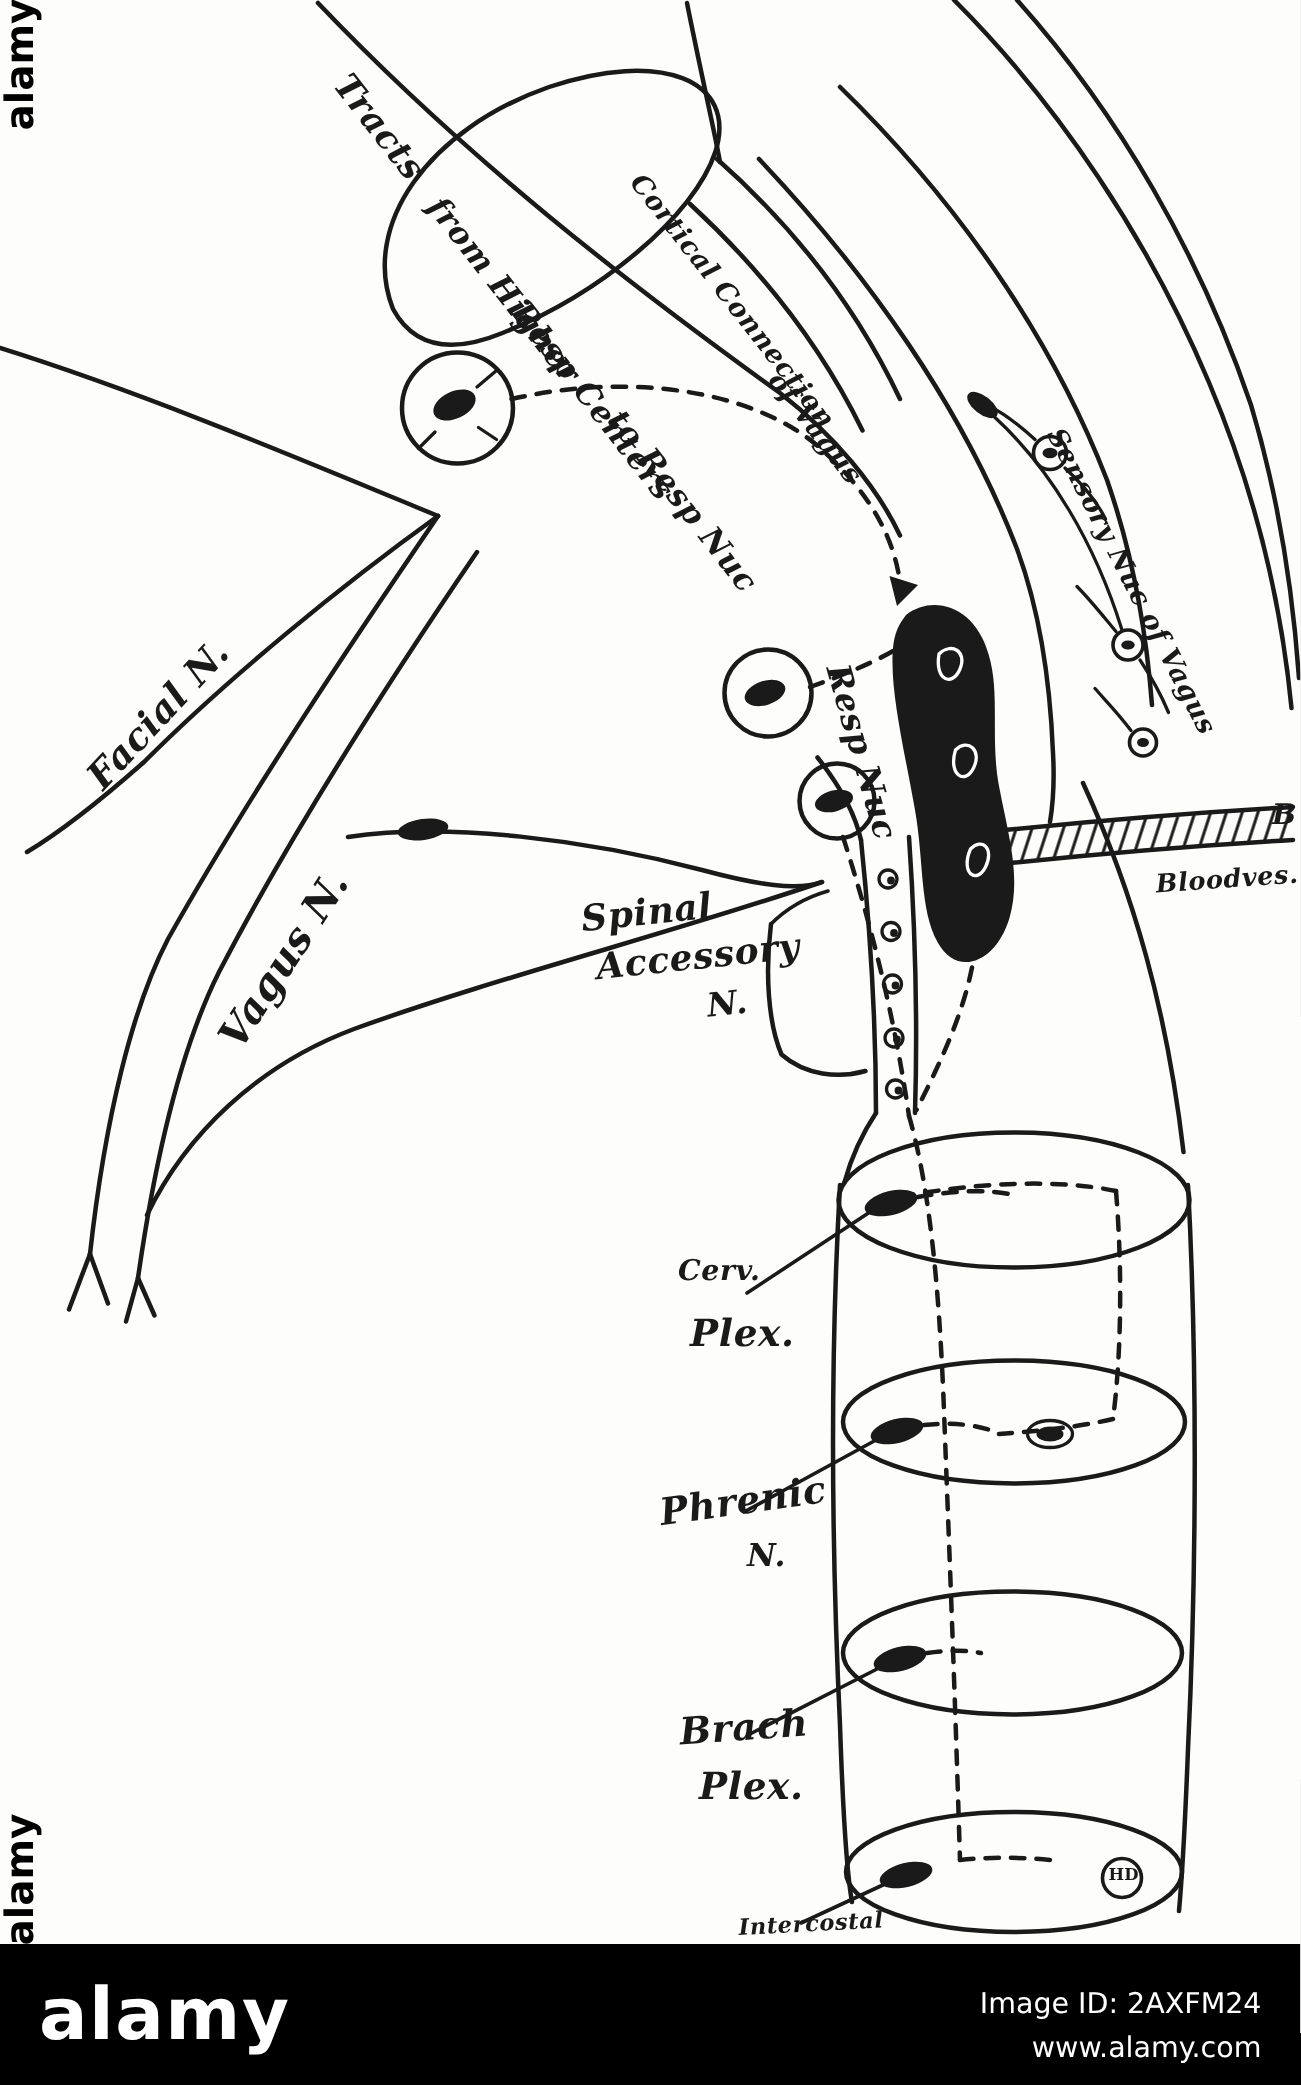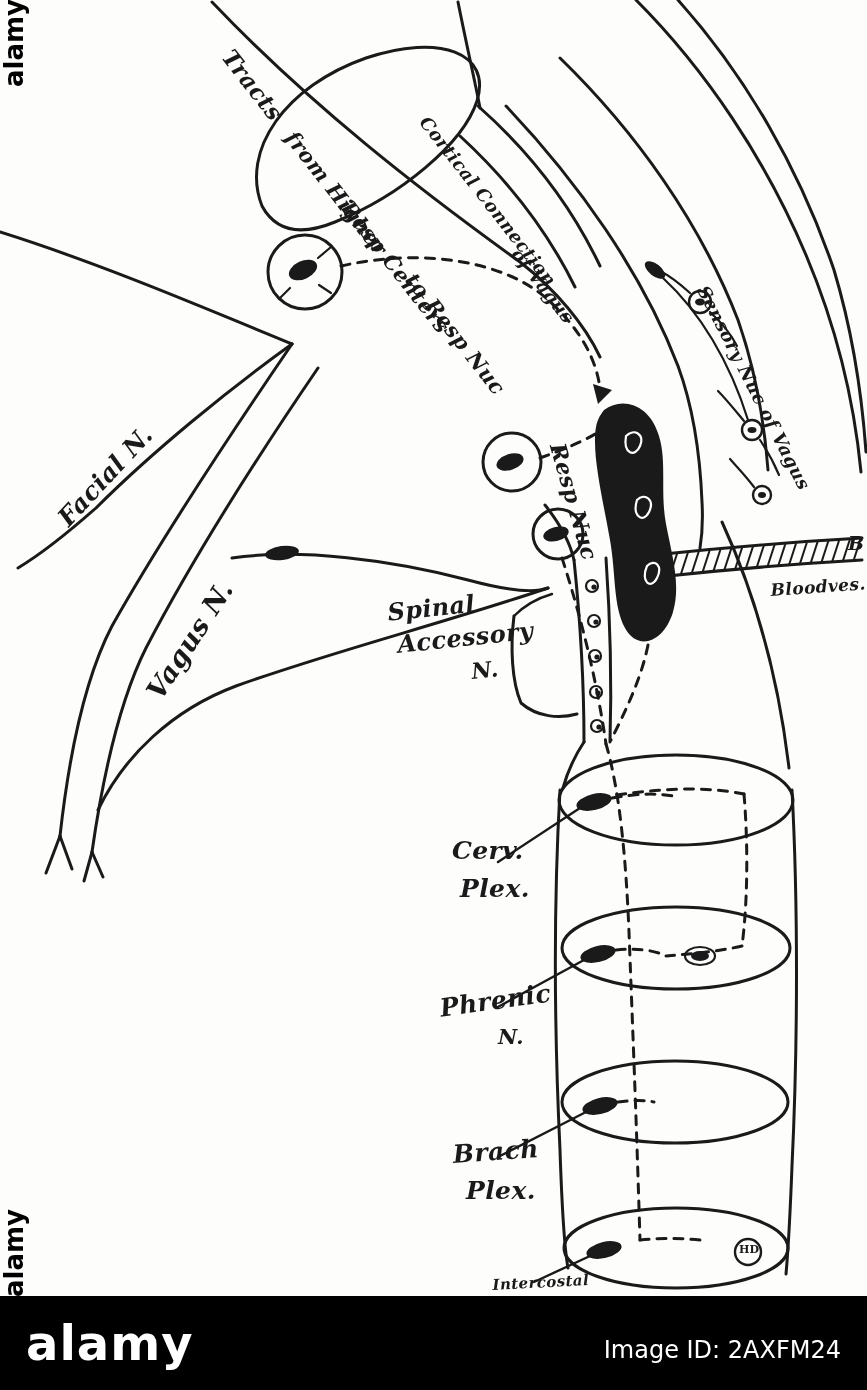--- a/index.html
+++ b/index.html
@@ -14,21 +14,21 @@
     white-space:nowrap; transform-origin:left top; letter-spacing:0.4px;
     font-family:"DejaVu Serif", serif;
   }
   .bar {
     position:absolute; left:0; top:1296px; width:867px; height:94px;
     background:#000; display:flex; justify-content:space-between; align-items:center;
     padding:0 26px; box-sizing:border-box;
     font-family:"DejaVu Sans", sans-serif;
   }
   .brand { color:#fff; font-size:48px; font-weight:bold; letter-spacing:1px; }
-  .meta { text-align:right; color:#fff; font-size:24px; line-height:1.55;margin-top:16px; }
+  .meta { text-align:right; color:#fff; font-size:19px; line-height:1.55;margin-top:16px; }
   .side-mark {
     position:absolute; left:-36px; width:100px; text-align:center;
     color:#000; font-weight:bold; font-size:26px;
     font-family:"DejaVu Sans", sans-serif;
     transform:rotate(-90deg); transform-origin:center;
   }
   .monogram {
     position:absolute; left:737px; top:1243px; width:24px; text-align:center;
     font-size:11px; font-weight:bold; color:#1a1a1a; font-style:normal;
   }
@@ -203,36 +203,37 @@
   <div class="lbl" style="left:386px; top:598px; font-size:24px; transform:rotate(-6deg);">Spinal</div>
   <div class="lbl" style="left:396px; top:630px; font-size:24px; transform:rotate(-6deg);">Accessory</div>
   <div class="lbl" style="left:470px; top:658px; font-size:22px; transform:rotate(-6deg);">N.</div>
 
   <div class="lbl" style="left:570px; top:440px; font-size:22px; transform:rotate(74deg);">Resp Nuc</div>
   <div class="lbl" style="left:712px; top:282px; font-size:18px; transform:rotate(63deg);">Sensory Nuc of Vagus</div>
 
   <div class="lbl" style="left:770px; top:580px; font-size:17px; transform:rotate(-4deg);">Bloodves.</div>
   <div class="lbl" style="left:848px; top:532px; font-size:19px;">B</div>
 
-  <div class="lbl" style="left:452px; top:836px; font-size:25px;">Cerv.</div>
+  <div class="lbl" style="left:452px; top:836px; font-size:19px;">Cerv.</div>
   <div class="lbl" style="left:460px; top:874px; font-size:25px;">Plex.</div>
 
   <div class="lbl" style="left:438px; top:994px; font-size:25px; transform:rotate(-8deg);">Phrenic</div>
   <div class="lbl" style="left:498px; top:1024px; font-size:21px;">N.</div>
 
   <div class="lbl" style="left:452px; top:1140px; font-size:25px; transform:rotate(-4deg);">Brach</div>
   <div class="lbl" style="left:466px; top:1176px; font-size:25px;">Plex.</div>
 
   <div class="lbl" style="left:492px; top:1276px; font-size:15px; transform:rotate(-3deg);">Intercostal</div>
 
   <div class="monogram">HD</div>
 
   <div class="side-mark" style="top:28px;">alamy</div>
   <div class="side-mark" style="top:1238px;">alamy</div>
 
   <div class="bar">
     <div class="brand">alamy</div>
     <div class="meta">
       <div>Image ID: 2AXFM24</div>
+      <div>www.alamy.com</div>
     </div>
   </div>
 
 </div>
 
 </body></html>

